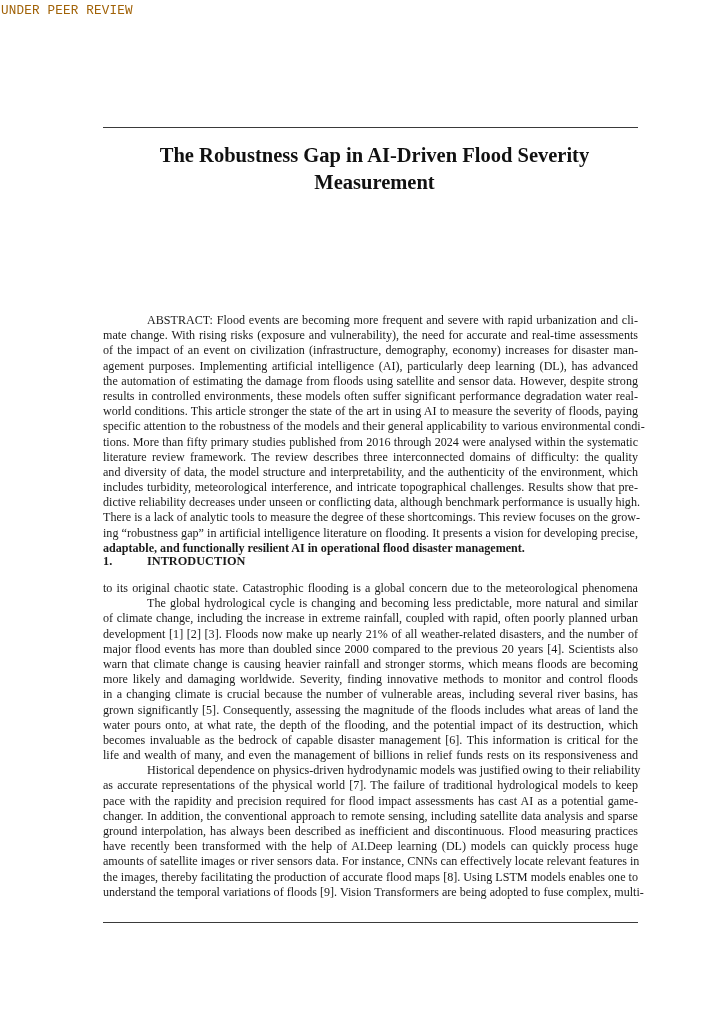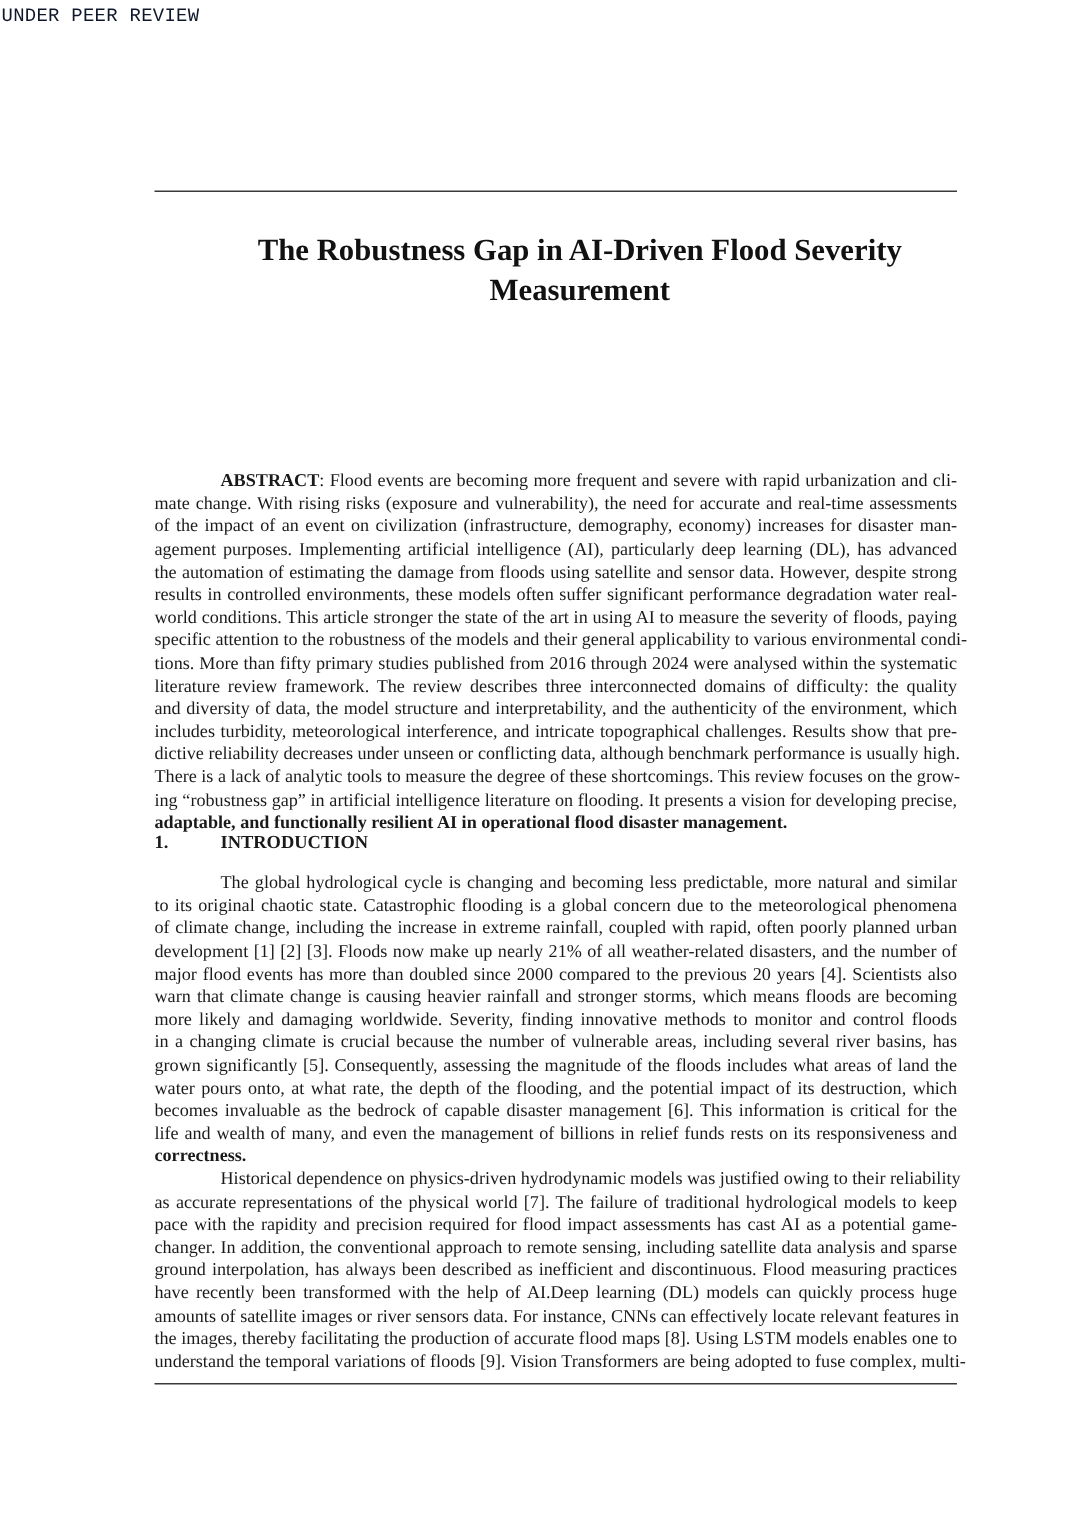--- a/index.html
+++ b/index.html
@@ -3,48 +3,48 @@
 <meta charset="utf-8">
 <style>
   html, body { margin: 0; padding: 0; }
   body {
     width: 724px; height: 1024px; background: #ffffff; position: relative; overflow: hidden;
     font-family: "Liberation Serif", "DejaVu Serif", serif; color: #1a1a1a;
   }
   .watermark {
     position: absolute; left: 1px; top: 4px;
     font-family: "Liberation Mono", "DejaVu Sans Mono", monospace;
-    font-size: 12.6px; letter-spacing: 0.2px; color: #0f172a;
+    font-size: 12.6px; letter-spacing: 0.2px; color: #a16207;
   }
   .rule { position: absolute; left: 103px; width: 535px; height: 0; border-top: 1.4px solid #3a3a3a; }
   .rule.top { top: 127px; }
   .rule.bottom { top: 922px; }
   .title {
     position: absolute; left: 103px; width: 535px; top: 138px;
     text-align: center; font-weight: bold; font-size: 20.5px; line-height: 27px; color: #111;
   }
   .title .tline { display: block; }
   .block { position: absolute; left: 103px; width: 535px; font-size: 12.1px; line-height: 15.2px; }
   .ln { display: block; text-align: justify; text-align-last: justify; white-space: nowrap; height: 15.2px; }
   .ln.last { text-align-last: left; font-weight: bold; }
   .ln.indent { padding-left: 44px; }
   .abstract { top: 313px; }
   .section-heading { position: absolute; left: 103px; top: 554px; font-size: 12.3px; font-weight: bold; }
   .section-heading .num { display: inline-block; width: 44px; }
   .intro { top: 581px; }
-  b { font-weight: bold; }
+  b { font-weight: normal; }
 </style>
 </head>
 <body>
 
 <div class="watermark">UNDER PEER REVIEW</div>
 
 <div class="rule top"></div>
 
-<h1 class="title" style="margin:16px;">
+<h1 class="title" style="margin:4px;">
   <span class="tline">The Robustness Gap in AI-Driven Flood Severity</span>
   <span class="tline">Measurement</span>
 </h1>
 
 <div class="block abstract">
   <span class="ln indent"><b>ABSTRACT</b><span>: Flood events are becoming more frequent and severe with rapid urbanization and cli-</span></span>
   <span class="ln">mate change.  With rising risks (exposure and vulnerability), the need for accurate and real-time assessments</span>
   <span class="ln">of the impact of an event on civilization (infrastructure, demography, economy) increases for disaster man-</span>
   <span class="ln">agement purposes.  Implementing artificial intelligence (AI), particularly deep learning (DL), has advanced</span>
   <span class="ln">the automation of estimating the damage from floods using satellite and sensor data. However, despite strong</span>
@@ -59,33 +59,32 @@
   <span class="ln">There is a lack of analytic tools to measure the degree of these shortcomings. This review focuses on the grow-</span>
   <span class="ln">ing “robustness gap” in artificial intelligence literature on flooding. It presents a vision for developing precise,</span>
   <span class="ln last">adaptable, and functionally resilient AI in operational flood disaster management.</span>
 </div>
 
 <div class="section-heading">
   <span class="num">1.</span><span>INTRODUCTION</span>
 </div>
 
 <div class="block intro">
+  <span class="ln">to its original chaotic state.  Catastrophic flooding is a global concern due to the meteorological phenomena</span>
   <span class="ln indent">The global hydrological cycle is changing and becoming less predictable, more natural and similar</span>
-  <span class="ln">to its original chaotic state.  Catastrophic flooding is a global concern due to the meteorological phenomena</span>
   <span class="ln">of climate change, including the increase in extreme rainfall, coupled with rapid, often poorly planned urban</span>
   <span class="ln">development [1] [2] [3].  Floods now make up nearly 21% of all weather-related disasters, and the number of</span>
   <span class="ln">major flood events has more than doubled since 2000 compared to the previous 20 years [4].  Scientists also</span>
   <span class="ln">warn that climate change is causing heavier rainfall and stronger storms, which means floods are becoming</span>
   <span class="ln">more likely and damaging worldwide.  Severity, finding innovative methods to monitor and control floods</span>
   <span class="ln">in a changing climate is crucial because the number of vulnerable areas, including several river basins, has</span>
   <span class="ln">grown significantly [5].  Consequently, assessing the magnitude of the floods includes what areas of land the</span>
   <span class="ln">water pours onto, at what rate, the depth of the flooding, and the potential impact of its destruction, which</span>
   <span class="ln">becomes invaluable as the bedrock of capable disaster management [6].  This information is critical for the</span>
   <span class="ln">life and wealth of many, and even the management of billions in relief funds rests on its responsiveness and</span>
-  <span class="ln last">correctness.</span>
   <span class="ln indent">Historical dependence on physics-driven hydrodynamic models was justified owing to their reliability</span>
   <span class="ln">as accurate representations of the physical world [7].  The failure of traditional hydrological models to keep</span>
   <span class="ln">pace with the rapidity and precision required for flood impact assessments has cast AI as a potential game-</span>
   <span class="ln">changer. In addition, the conventional approach to remote sensing, including satellite data analysis and sparse</span>
   <span class="ln">ground interpolation, has always been described as inefficient and discontinuous.  Flood measuring practices</span>
   <span class="ln">have recently been transformed with the help of AI.Deep learning (DL) models can quickly process huge</span>
   <span class="ln">amounts of satellite images or river sensors data.  For instance, CNNs can effectively locate relevant features in</span>
   <span class="ln">the images, thereby facilitating the production of accurate flood maps [8].  Using LSTM models enables one to</span>
   <span class="ln">understand the temporal variations of floods [9]. Vision Transformers are being adopted to fuse complex, multi-</span>
 </div>

